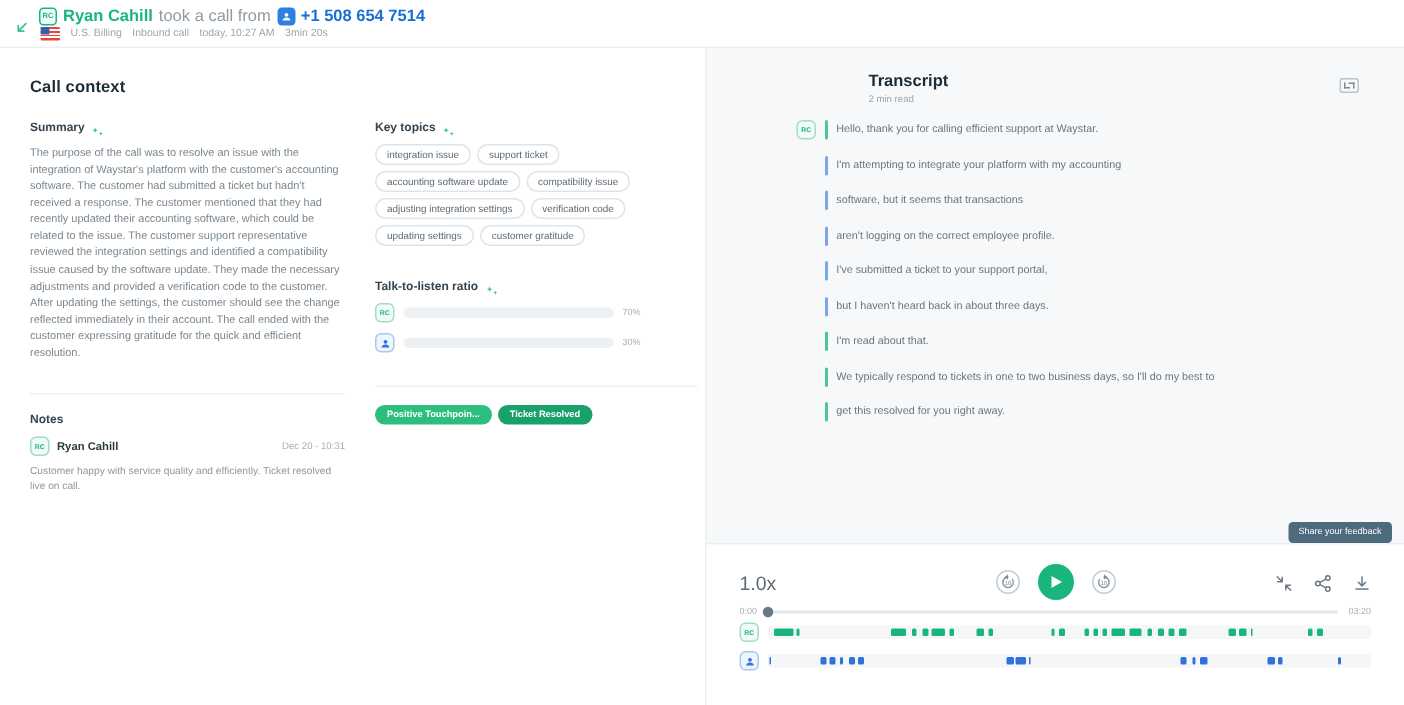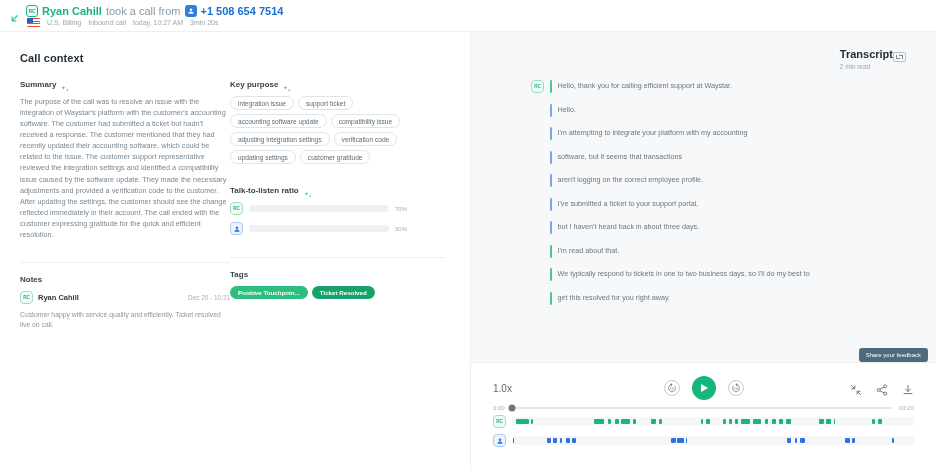--- a/index.html
+++ b/index.html
@@ -52,21 +52,21 @@
 
   
   .body { flex: 1; display: flex; min-height: 0; }
 
   
   .left {
     width: 470px; flex: 0 0 470px; background: #ffffff;
     padding: 20px 18px 10px 20px; overflow: hidden;
   }
   .panel-title { font-size: 11px; font-weight: bold; color: #1d2b36; margin-bottom: 16px; letter-spacing: .1px; }
-  .cols { display: flex; }
+  .cols { display: flex; gap: 20px; }
   .col-a { width: 210px; flex: 0 0 210px; }
   .col-b { width: 215px; flex: 0 0 215px; }
   .sect-head { display: flex; align-items: center; gap: 5px; margin-bottom: 7px; }
   .sect-label { font-size: 8px; font-weight: bold; color: #36444f; }
   .sparkle { width: 9px; height: 9px; flex: 0 0 9px; }
   .summary-text { font-size: 7.3px; line-height: 1.52; color: #7a8791; text-align: left; }
 
   .chips { display: flex; flex-wrap: wrap; gap: 4px; }
   .chip {
     border: 1px solid #dfe4e8; border-radius: 9px;
@@ -95,21 +95,21 @@
   .note-date { font-size: 6.4px; color: #a6b0b8; }
   .note-text { font-size: 6.8px; line-height: 1.5; color: #8b979f; }
 
   .tag { border-radius: 9px; padding: 3px 8px; font-size: 6.2px; font-weight: bold; color: #fff; white-space: nowrap; cursor: pointer; }
 
   
   .right {
     flex: 1; background: #f7f8f9; display: flex; flex-direction: column;
     border-left: 1px solid #eceff1; min-width: 0; position: relative;
   }
-  .tr-head { padding: 16px 30px 6px 108px; display: flex; align-items: flex-start; justify-content: flex-end; }
+  .tr-head { padding: 16px 30px 6px 108px; display: flex; align-items: flex-start; justify-content: space-between; }
   .tr-title { font-size: 11px; font-weight: bold; color: #1d2b36; }
   .tr-sub { font-size: 6.4px; color: #9aa6b0; margin-top: 3px; }
   .expand-icon {
     width: 13px; height: 10px; border: 1px solid #b9c3cb; border-radius: 2px;
     position: relative; cursor: pointer; margin-top: 4px;
   }
   .expand-icon::before, .expand-icon::after {
     content:""; position:absolute; width:3px; height:3px; border-color:#7e8b95;
   }
   .expand-icon::before { left:2px; bottom:2px; border-left:1px solid #7e8b95; border-bottom:1px solid #7e8b95; }
@@ -126,21 +126,21 @@
 
   .feedback-pill {
     position: absolute; right: 8px; bottom: 108px;
     background: #4e6b7d; color: #fff; font-size: 6px;
     padding: 4px 7px; border-radius: 3px; cursor: pointer; white-space: nowrap;
   }
 
   
   .player { flex: 0 0 108px; background: #ffffff; border-top: 1px solid #eceff1; padding: 10px 22px 6px; }
   .ctrl-row { display: flex; align-items: center; height: 30px; position: relative; }
-  .speed { font-size: 10px; color: #5d6b76; cursor: pointer; }
+  .speed { font-size: 13px; color: #5d6b76; cursor: pointer; }
   .center-ctrls { position: absolute; left: 50%; transform: translateX(-50%); display: flex; align-items: center; gap: 12px; }
   .skip {
     width: 16px; height: 16px; border-radius: 50%; border: 1px solid #c3ccd3;
     display: flex; align-items: center; justify-content: center;
     font-size: 5px; color: #7e8b95; cursor: pointer; position: relative;
   }
   .play-btn {
     width: 24px; height: 24px; border-radius: 50%; background: #18b67c;
     display: flex; align-items: center; justify-content: center; cursor: pointer;
   }
@@ -222,21 +222,21 @@
               <span class="mini-badge mb-green">RC</span>
               <span>Ryan Cahill</span>
             </span>
             <span class="note-date">Dec 20 - 10:31</span>
           </div>
           <div class="note-text">Customer happy with service quality and efficiently. Ticket resolved live on call.</div>
         </div>
 
         <div class="col-b">
           <div class="sect-head">
-            <span class="sect-label">Key purpose</span>
+            <span class="sect-label">Key topics</span>
             <span class="sparkle">
               <svg width="9" height="9" viewBox="0 0 12 12">
                   <path d="M3.2 1.2 L3.9 3 L5.7 3.7 L3.9 4.4 L3.2 6.2 L2.5 4.4 L0.7 3.7 L2.5 3z" fill="#3fc09a"></path>
                   <path d="M8.3 5 L8.8 6.3 L10.1 6.8 L8.8 7.3 L8.3 8.6 L7.8 7.3 L6.5 6.8 L7.8 6.3z" fill="#3fc09a"></path>
                 </svg>
             </span>
           </div>
           <div class="chips" id="topic-chips">
               <div class="chip">integration issue</div>
               <div class="chip">support ticket</div>
@@ -272,23 +272,20 @@
                     <path d="M2.2 10c0-2.1 1.7-3.1 3.8-3.1S9.8 7.9 9.8 10z" fill="#2f72dd"></path>
                   </svg>
                 </span>
                 <span class="bar-track"><span class="bar-fill bar-blue" style="width: 30%;"></span></span>
                 <span class="bar-pct">30%</span>
               </div>
             </div>
 
           <div class="divider"></div>
 
-          <div class="sect-head">
-            <span class="sect-label">Tags</span>
-          </div>
           <div class="chips" id="tag-chips">
               <div class="tag" style="background: rgb(45, 189, 126);">Positive Touchpoin...</div>
               <div class="tag" style="background: rgb(24, 161, 105);">Ticket Resolved</div>
             </div>
         </div>
       </div>
     </div>
 
     <div class="right">
       <div class="tr-head">
@@ -299,25 +296,20 @@
         <div class="expand-icon"></div>
       </div>
 
       <div class="tr-lines" id="tr-lines">
           <div class="tr-line">
             <span class="tr-av">
               <span class="mini-badge mb-green">RC</span>
             </span>
             <span class="tr-bar bar-a"></span>
             <span class="tr-text">Hello, thank you for calling efficient support at Waystar.</span>
-          </div>
-          <div class="tr-line">
-            <span class="tr-av"></span>
-            <span class="tr-bar bar-c"></span>
-            <span class="tr-text">Hello.</span>
           </div>
           <div class="tr-line">
             <span class="tr-av"></span>
             <span class="tr-bar bar-c"></span>
             <span class="tr-text">I'm attempting to integrate your platform with my accounting</span>
           </div>
           <div class="tr-line">
             <span class="tr-av"></span>
             <span class="tr-bar bar-c"></span>
             <span class="tr-text">software, but it seems that transactions</span>

